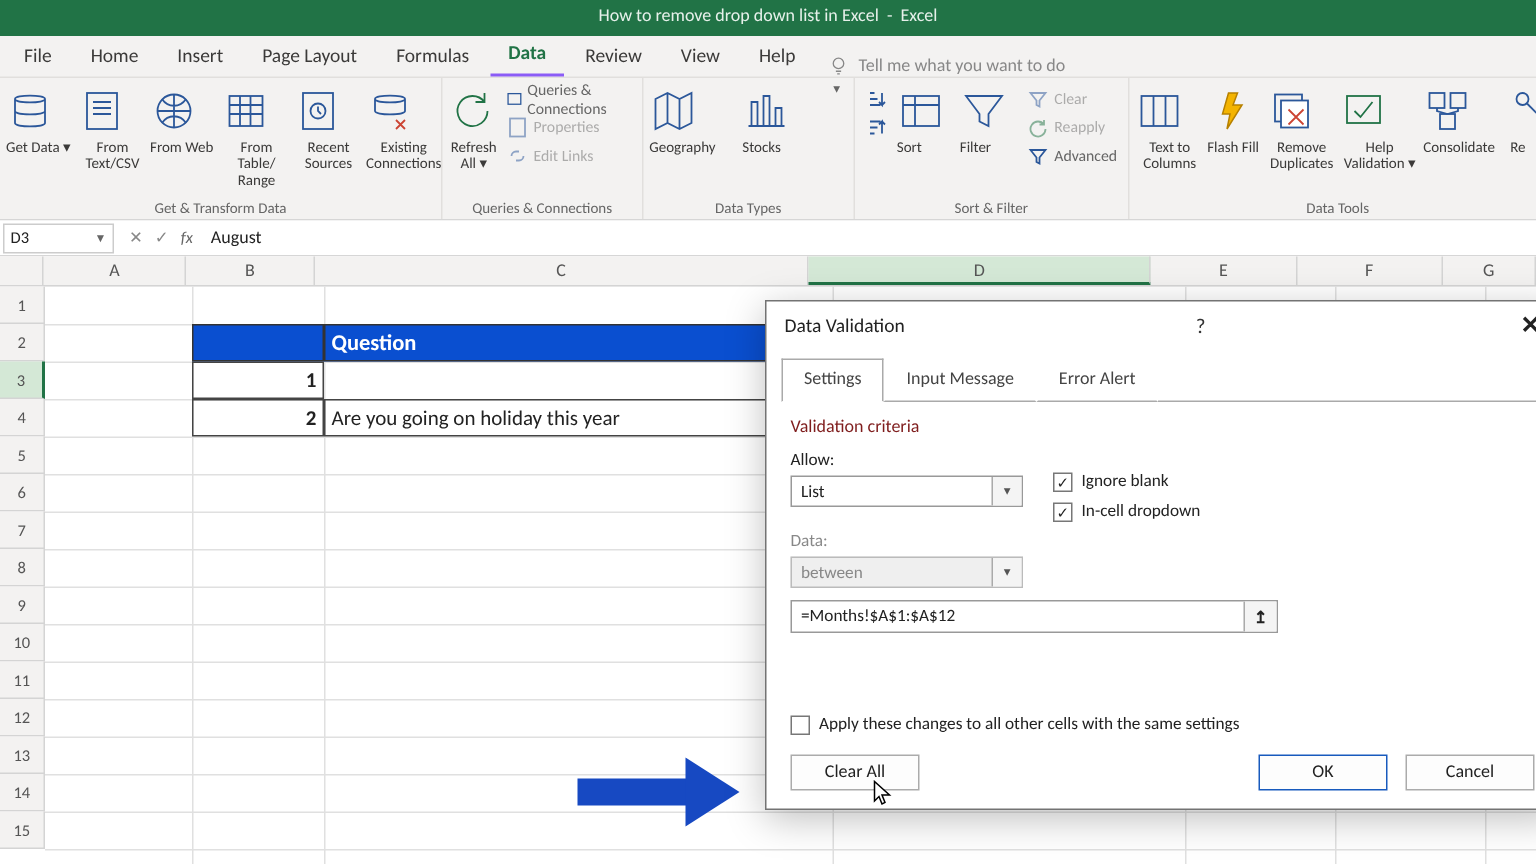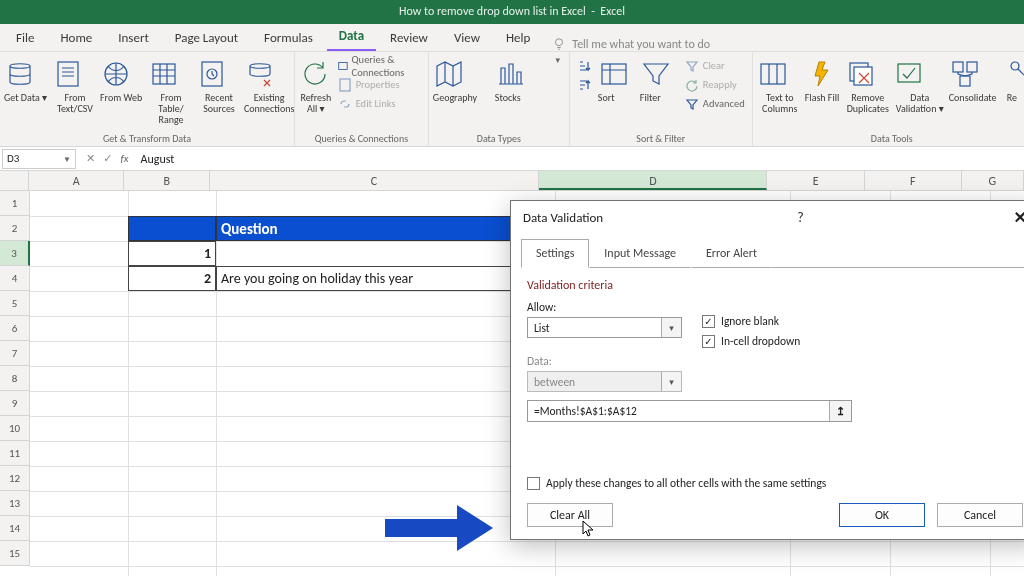--- a/index.html
+++ b/index.html
@@ -369,21 +369,21 @@
           <div class="btxt">Remove
 Duplicates</div>
         </div>
       <div class="btn-col" style="width:54px">
           <div class="bicon">
             <svg viewBox="0 0 32 32" class="icon-green">
               <rect x="5" y="6" width="22" height="18"></rect>
               <path d="M10 16l4 4 8-10"></path>
             </svg>
           </div>
-          <div class="btxt">Data
+          <div class="btxt">Help
 Validation ▾</div>
         </div>
       <div class="btn-col" style="width:56px">
           <div class="bicon">
             <svg viewBox="0 0 32 32" class="icon-generic">
               <rect x="4" y="4" width="10" height="10"></rect>
               <rect x="18" y="4" width="10" height="10"></rect>
               <rect x="11" y="18" width="10" height="10"></rect>
               <path d="M9 14v2l7 2M23 14v2l-7 2"></path>
             </svg>

